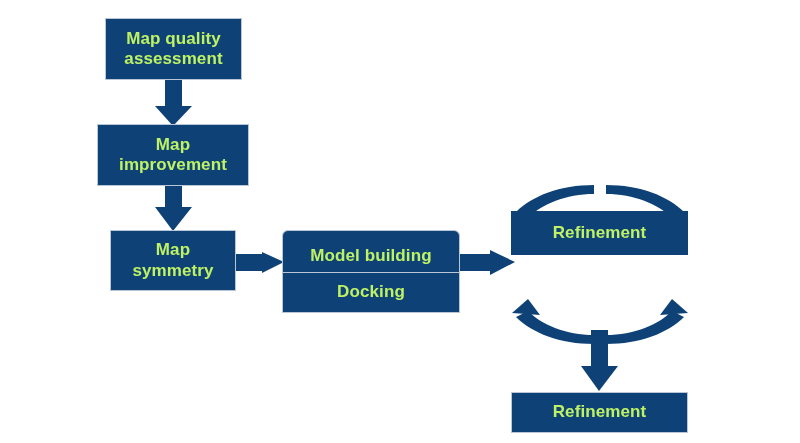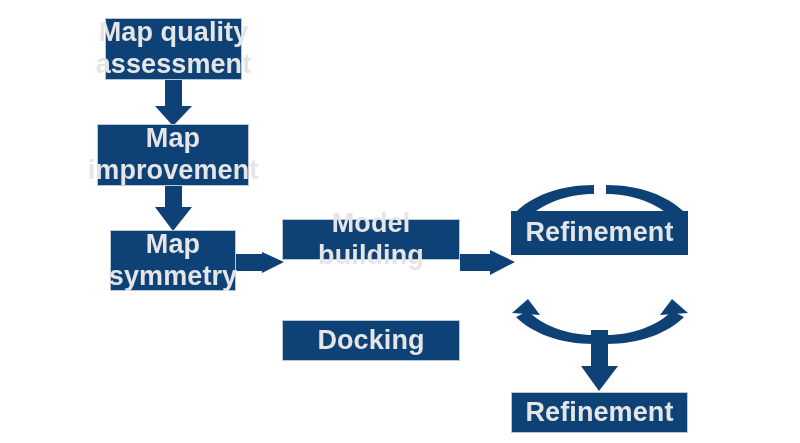--- a/index.html
+++ b/index.html
@@ -14,26 +14,26 @@
     position: relative;
     width: 800px;
     height: 443px;
     background: #ffffff;
     overflow: hidden;
   }
   .node {
     position: absolute;
     box-sizing: border-box;
     background: #0E4277;
-    color: #e5e5e5;
+    color: #bef264;
     display: flex;
     align-items: center;
     justify-content: center;
     text-align: center;
-    font-size: 27px;
+    font-size: 17px;
     font-weight: 700;
     line-height: 1.18;
     letter-spacing: 0.1px;
     border: 1px solid #B9C6D6;
     white-space: pre-line;
     z-index: 3;
   }
   .node-plain {
     border: none;
   }
@@ -103,22 +103,22 @@
 
   <div class="node" style="left:105px; top:18px; width:137px; height:62px;">Map quality
 assessment</div>
 
   <div class="node" style="left:97px; top:124px; width:152px; height:62px;">Map
 improvement</div>
 
   <div class="node" style="left:110px; top:230px; width:126px; height:61px;">Map
 symmetry</div>
 
-  <div class="node" style="left:282px; top:219px; width:178px; height:41px;">Model building</div>
+  <div class="node" style="left:282px; top:230px; width:178px; height:52px;border-radius:6px;">Model building</div>
 
-  <div class="node" style="left:282px; top:272px; width:178px; height:41px;margin-top:48px;">Docking</div>
+  <div class="node" style="left:282px; top:272px; width:178px; height:41px;">Docking</div>
 
   <div class="node node-plain" style="left:511px; top:211px; width:177px; height:44px;">Refinement</div>
 
 
   <div class="node" style="left:511px; top:392px; width:177px; height:41px;">Refinement</div>
 
 </div>
 
 </body></html>

